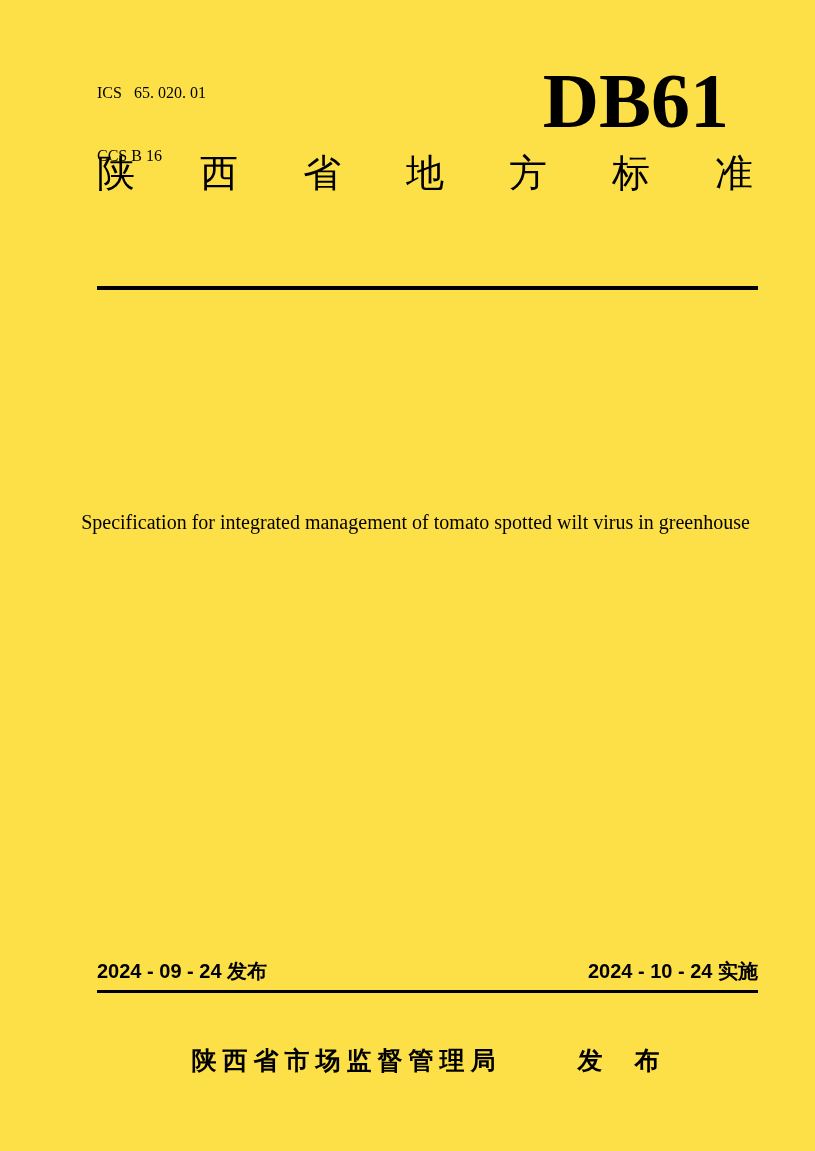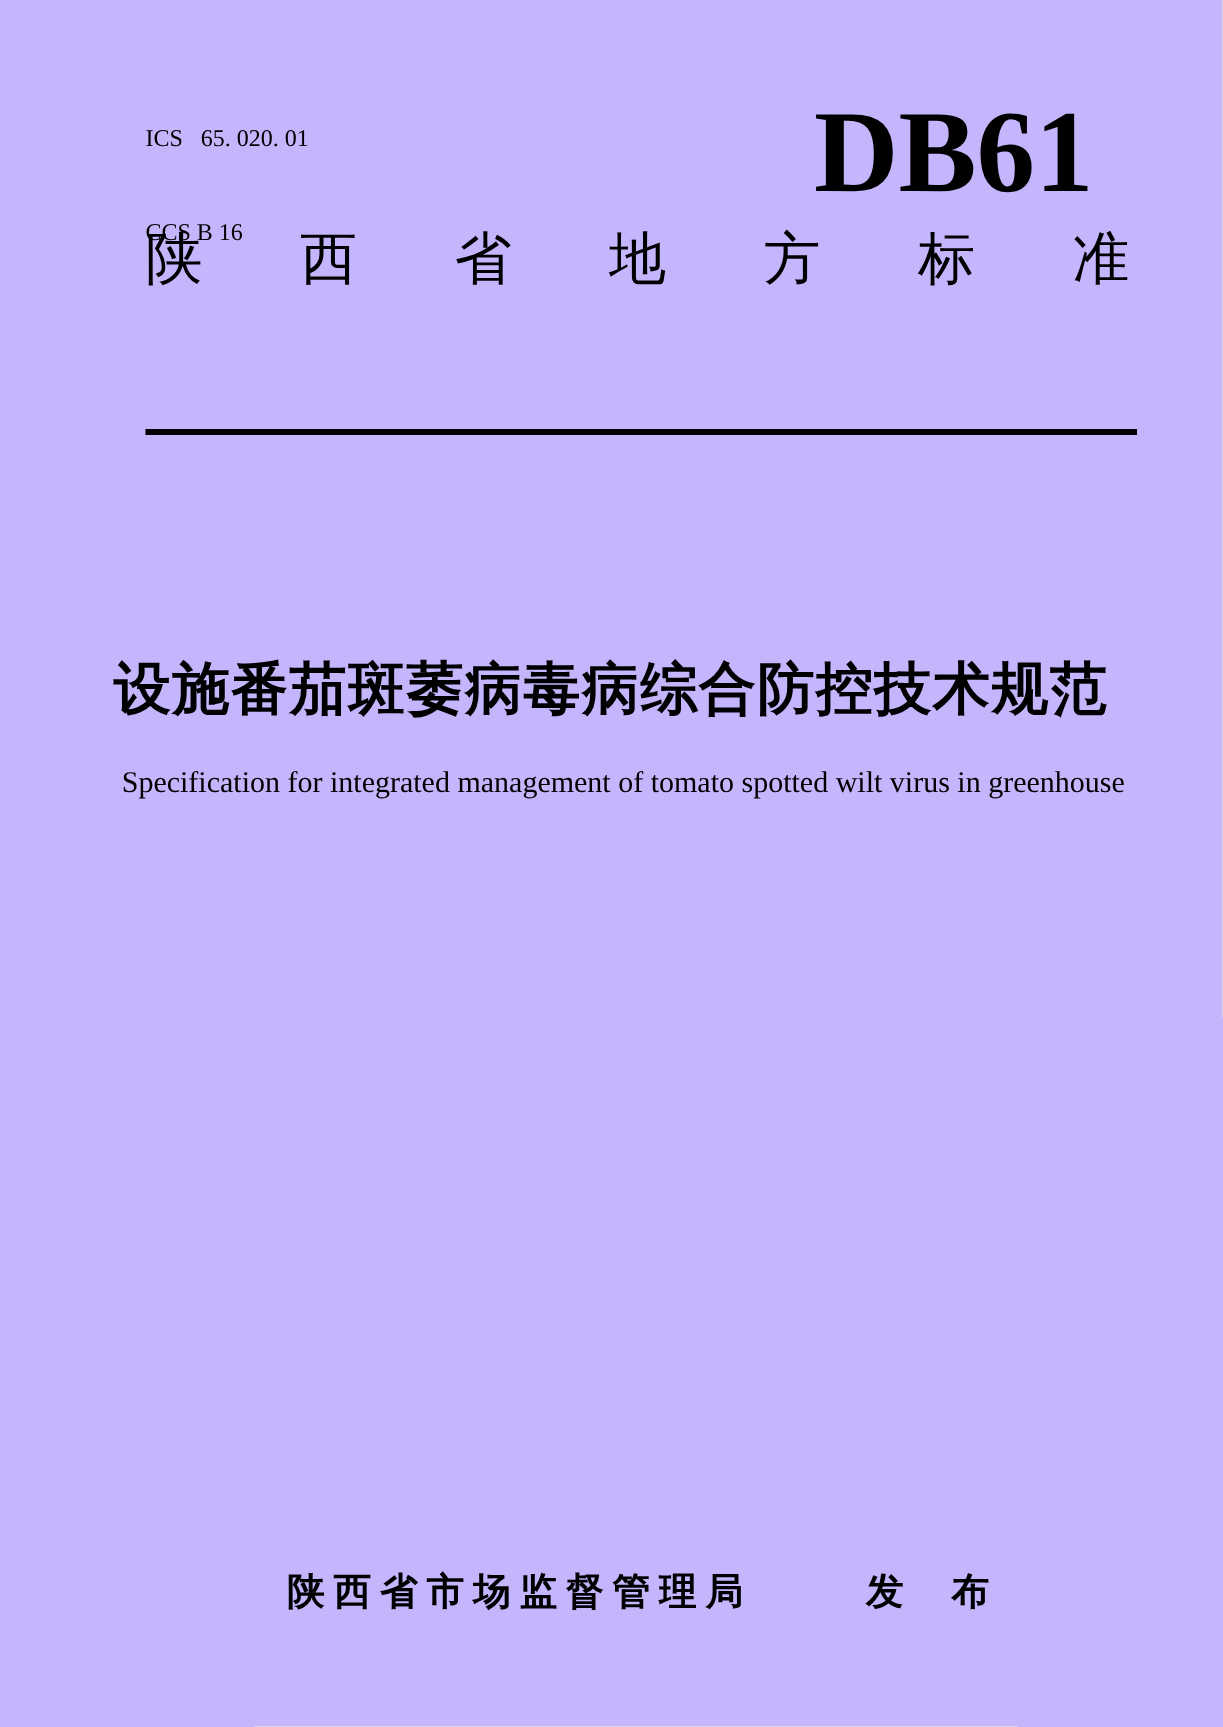--- a/index.html
+++ b/index.html
@@ -5,21 +5,21 @@
   html, body {
     margin: 0;
     padding: 0;
     background: #e8e8e8;
   }
   .page {
     position: relative;
     width: 815px;
     height: 1151px;
     margin: 0 auto;
-    background: #c4b5fd;
+    background: #fde047;
     color: #000000;
     overflow: hidden;
     font-family: "Liberation Serif", serif;
   }
   .ics-block {
     position: absolute;
     left: 97px;
     top: 40px;
     font-family: "Liberation Serif", serif;
     font-size: 16px;
@@ -144,23 +144,26 @@
     <span>省</span>
     <span>地</span>
     <span>方</span>
     <span>标</span>
     <span>准</span>
   </div>
 
 
   <div class="head-rule"></div>
 
-  <div class="main-title">设施番茄斑萎病毒病综合防控技术规范</div>
 
   <div class="sub-title">Specification for integrated management of tomato spotted wilt virus in greenhouse</div>
 
+  <div class="date-row">
+    <span>2024 - 09 - 24 发布</span>
+    <span>2024 - 10 - 24 实施</span>
+  </div>
 
   <div class="issuer-row">
     <span class="issuer-name">陕西省市场监督管理局</span>
     <span class="publish-label">发  布</span>
   </div>
 
 </div>
 
 </body></html>

